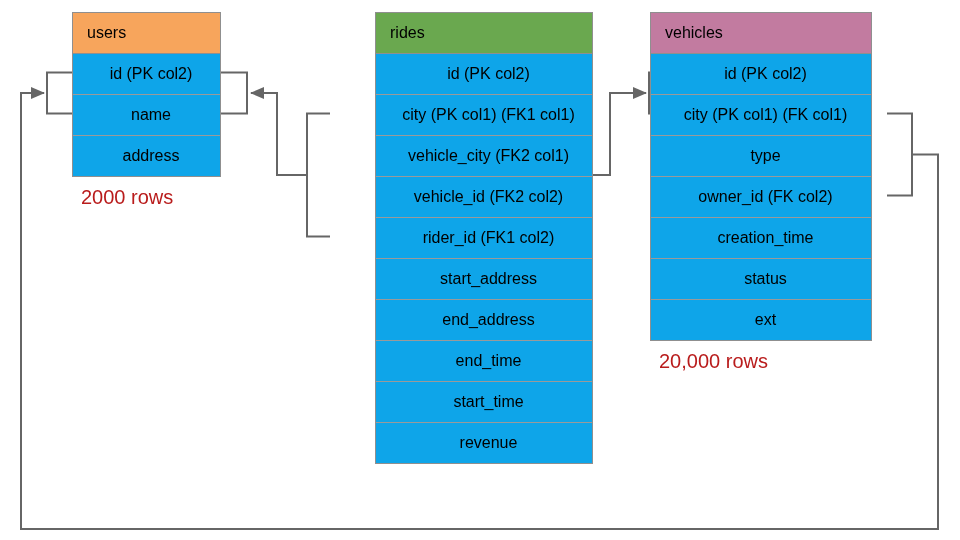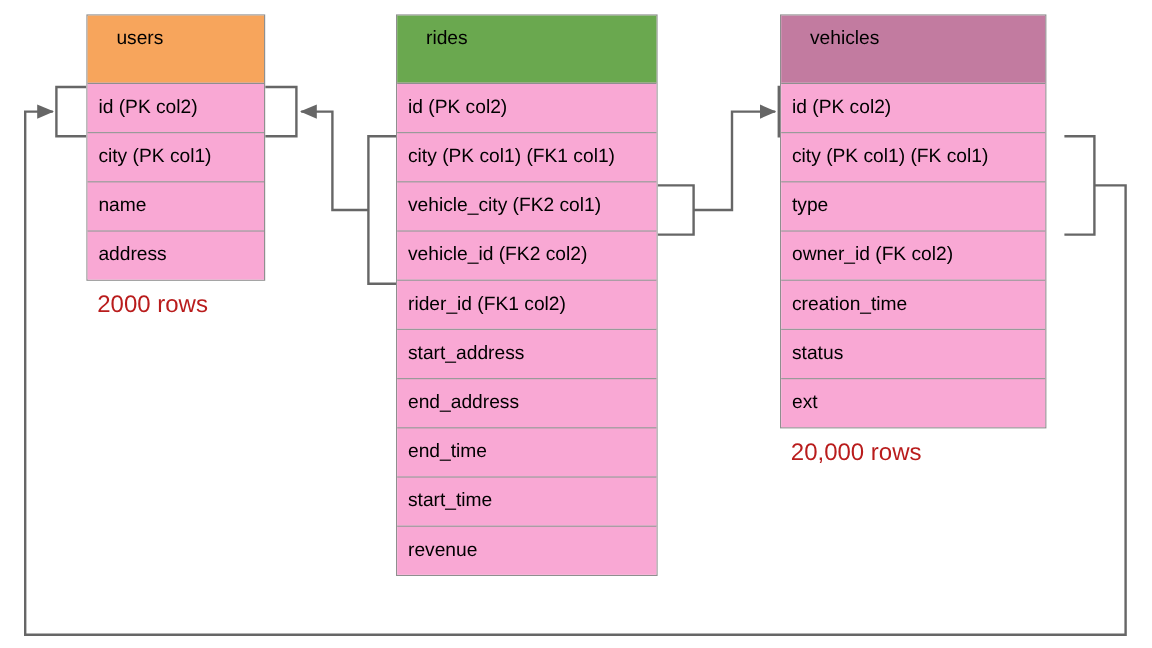--- a/index.html
+++ b/index.html
@@ -28,35 +28,36 @@
   .tbl {
     position: absolute;
     color: #000000;
   }
   .box {
     box-sizing: border-box;
     border: 1px solid #8f8f8f;
     background: #ffffff;
   }
   .hdr {
-    height: 56px;
+    height: 40px;
     line-height: 40px;
-    padding-left: 24px;
+    padding-left: 14px;
     font-size: 16px;
     color: #000000;
   }
   .row {
     height: 40px;
     line-height: 40px;
     padding-left: 9px;
     font-size: 16px;
     border-top: 1px solid #9a9a9a;
-    background: #f9a8d4;
+    background: #0ea5e9;
     white-space: nowrap;
     overflow: hidden;
+    text-align: center;
   }
   .cap {
     margin: 9px 0 0 9px;
     font-size: 20px;
     color: #b91c1c;
   }
 </style>
 </head>
 <body>
 
@@ -85,29 +86,28 @@
       <path class="c" d="M887 113.5 H912 V195.5 H887"></path>
       <path class="c" d="M912 154.5 H938 V529 H21 V93 H44" marker-end="url(#arrow)"></path>
       <path class="c" d="M72 72.5 H47 V113.5 H72"></path>
     </g>
   </svg>
 
   <div class="tbl" style="left:72px; top:12px; width:149px;">
     <div class="box" style="width:149px;">
       <div class="hdr" style="background: rgb(247, 165, 92);">users</div>
       <div class="row" style="border-top-color:#8f8f8f;">id (PK col2)</div>
-      <div class="row">city (PK col1)</div>
       <div class="row">name</div>
       <div class="row">address</div>
     </div>
     <div class="cap">2000 rows</div>
   </div>
 
   <div class="tbl" style="left:330px; top:12px; width:218px;">
-    <div class="box" style="width:218px;">
+    <div class="box" style="width:218px;margin-left:45px;">
       <div class="hdr" style="background: rgb(106, 168, 79);">rides</div>
       <div class="row" style="border-top-color:#8f8f8f;">id (PK col2)</div>
       <div class="row">city (PK col1) (FK1 col1)</div>
       <div class="row">vehicle_city (FK2 col1)</div>
       <div class="row">vehicle_id (FK2 col2)</div>
       <div class="row">rider_id (FK1 col2)</div>
       <div class="row">start_address</div>
       <div class="row">end_address</div>
       <div class="row">end_time</div>
       <div class="row">start_time</div>

